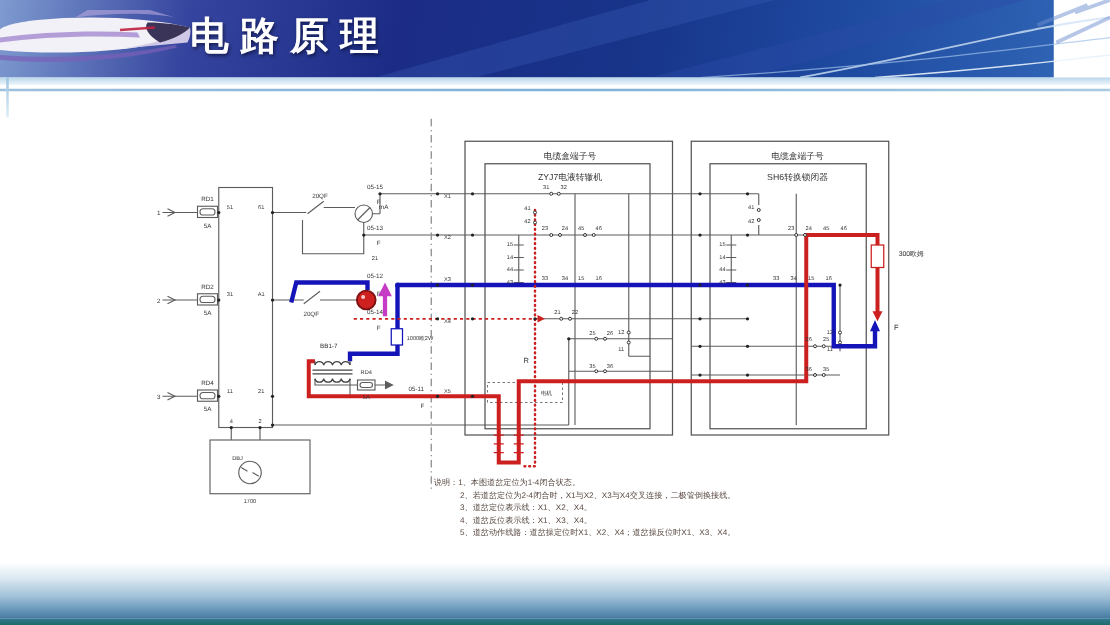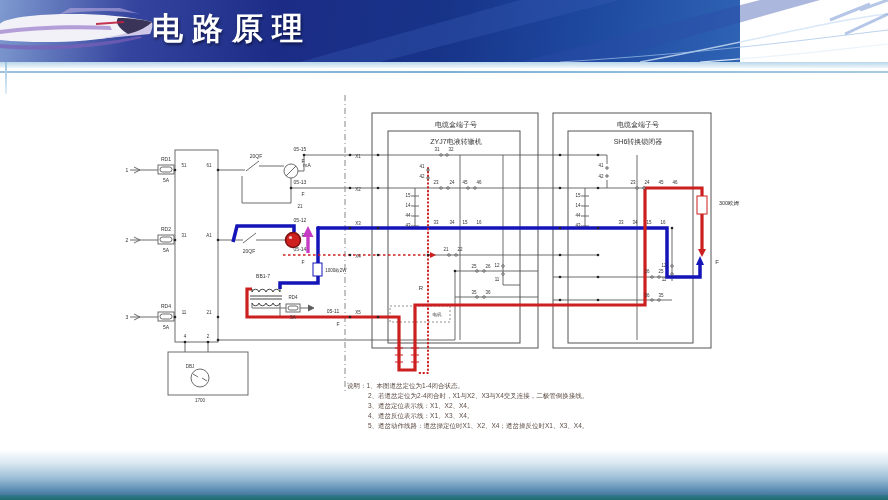--- a/index.html
+++ b/index.html
@@ -2,21 +2,21 @@
 <html><head>
 <meta charset="utf-8">
 <style>
   html,body{margin:0;padding:0;background:#888;}
   .slide{
     position:relative;width:888px;height:500px;background:#ffffff;overflow:hidden;
     font-family:"Liberation Sans","DejaVu Sans",sans-serif;
   }
   
   .header{
-    position:absolute;left:0;top:0;width:740px;height:62px;
+    position:absolute;left:0;top:0;width:843px;height:62px;
     background:linear-gradient(100deg,#7f9bd0 0%,#35449e 18%,#1c2c86 38%,#173489 60%,#1e4aa0 80%,#2f63b4 100%);
   }
   .header svg{position:absolute;left:0;top:0;}
   .page-title{
     position:absolute;left:152px;top:8px;color:#ffffff;
     font-family:"Liberation Serif","DejaVu Serif",serif;
     font-size:31px;font-weight:bold;letter-spacing:9px;
     text-shadow:1px 2px 3px rgba(0,0,20,.55);
   }
   .hdr-strip{

